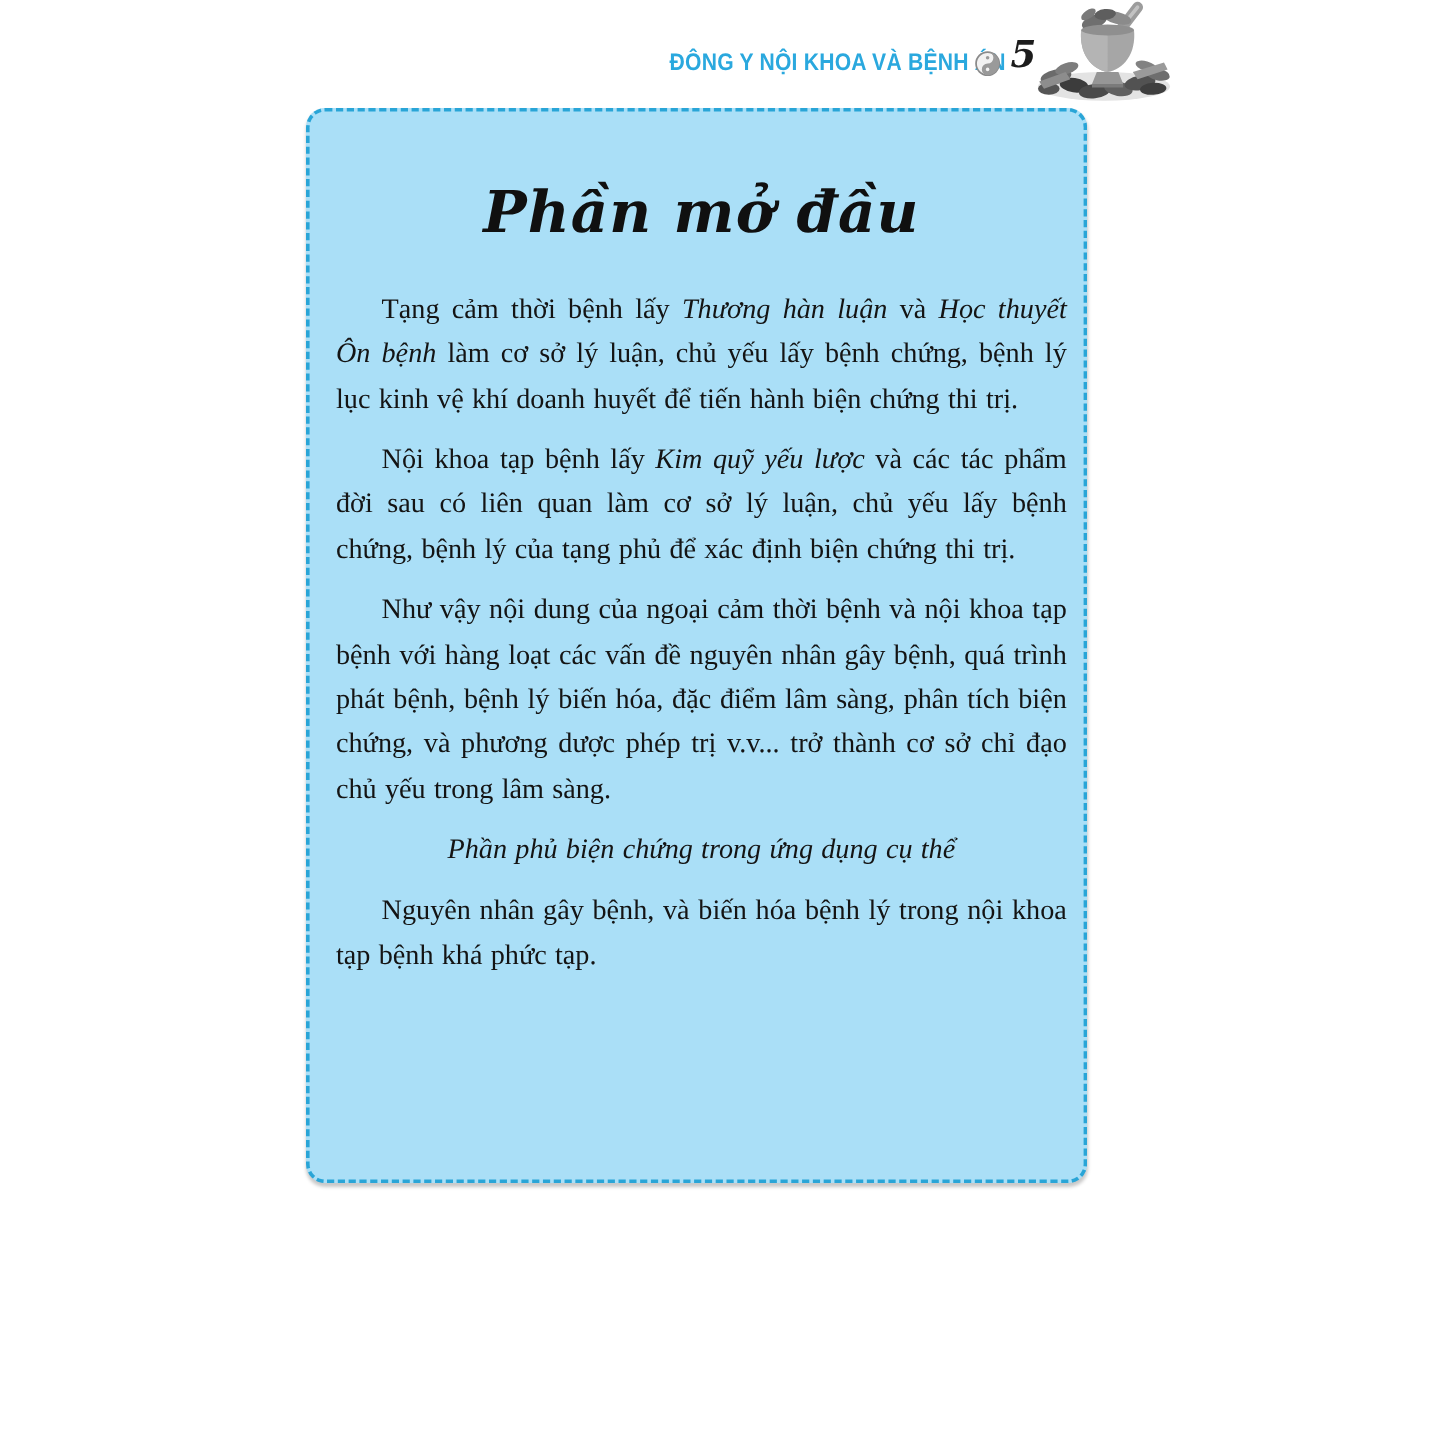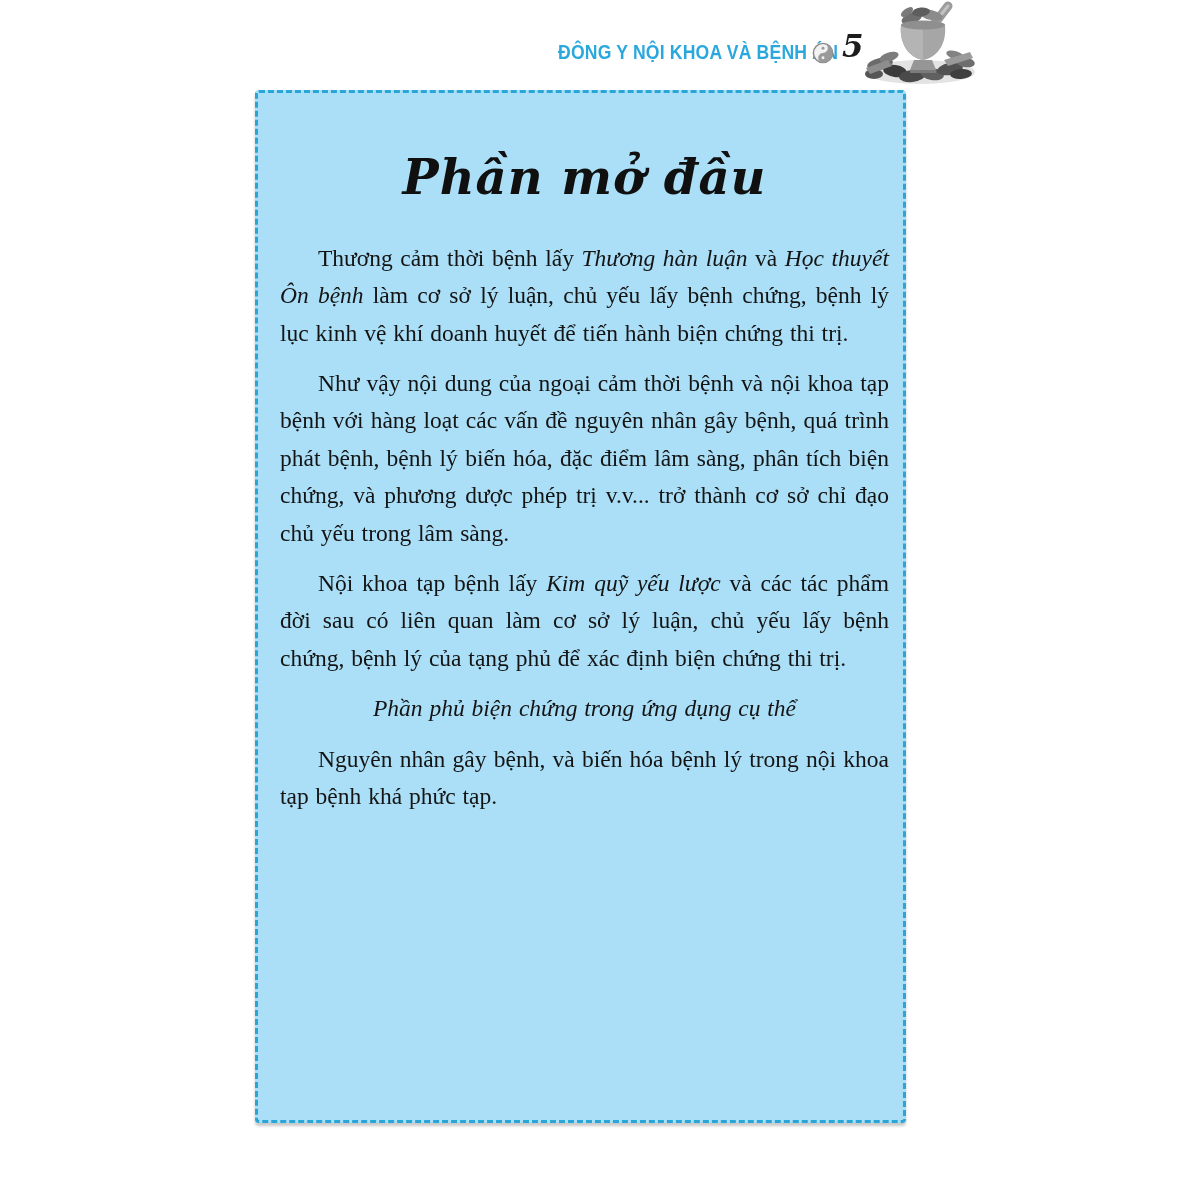--- a/index.html
+++ b/index.html
@@ -18,25 +18,25 @@
   .yinyang { position:absolute; left:812px; top:42px; width:22px; height:22px; }
   .page-number {
     position:absolute; left:842px; top:28px;
     font-family:"DejaVu Serif",serif; font-style:italic; font-weight:700;
     font-size:31px; color:#1c1c1c;
   }
   .mortar { position:absolute; left:862px; top:0; width:116px; height:88px; }
 
   
   .panel {
-    position:absolute; left:255px; top:90px; width:651px; height:1033px;
+    position:absolute; left:255px; top:90px; width:651px; height:896px;
     box-sizing:border-box;
     background:var(--panel-bg,#aadff7);
     border:3px dashed var(--accent,#29a5d7);
-    border-radius:4px;
+    border-radius:16px;
     box-shadow:0 3px 3px rgba(0,0,0,0.22);
     padding:58px 14px 0 22px;
   }
   .panel-title {
     margin:0 0 36px 0;
     text-align:center;
     font-family:"DejaVu Serif",serif;
     font-style:italic; font-weight:700;
     font-size:48px; line-height:1.1;
     color:#101010;
@@ -99,21 +99,21 @@
     <path d="M39 25 L83 25 C85 45 74 58 61 60 C48 58 37 45 39 25 Z" fill="#a6a6a6"></path>
     <path d="M39 25 L61 25 L61 60 C48 58 37 45 39 25 Z" fill="#b4b4b4"></path>
     <ellipse cx="61" cy="25" rx="22" ry="4.5" fill="#8f8f8f"></ellipse>
     <path d="M52 60 L70 60 L74 70 L48 70 Z" fill="#969696"></path>
     <path d="M48 70 L74 70 L74 73 L48 73 Z" fill="#7b7b7b"></path>
   </svg>
 
   <div class="panel">
     <h1 class="panel-title">Phần mở đầu</h1>
     <div class="body">
-        <p class="para body"><span>Thương cảm thời bệnh lấy </span><em>Thương hàn luận</em><span> và </span><em>Học thuyết Ôn bệnh</em><span> làm cơ sở lý luận, chủ yếu lấy bệnh chứng, bệnh lý lục kinh vệ khí doanh huyết để tiến hành biện chứng thi trị.</span></p>
+        <p class="para body"><span>Tạng cảm thời bệnh lấy </span><em>Thương hàn luận</em><span> và </span><em>Học thuyết Ôn bệnh</em><span> làm cơ sở lý luận, chủ yếu lấy bệnh chứng, bệnh lý lục kinh vệ khí doanh huyết để tiến hành biện chứng thi trị.</span></p>
+        <p class="para body"><span>Nội khoa tạp bệnh lấy </span><em>Kim quỹ yếu lược</em><span> và các tác phẩm đời sau có liên quan làm cơ sở lý luận, chủ yếu lấy bệnh chứng, bệnh lý của tạng phủ để xác định biện chứng thi trị.</span></p>
         <p class="para body"><span>Như vậy nội dung của ngoại cảm thời bệnh và nội khoa tạp bệnh với hàng loạt các vấn đề nguyên nhân gây bệnh, quá trình phát bệnh, bệnh lý biến hóa, đặc điểm lâm sàng, phân tích biện chứng, và phương dược phép trị v.v... trở thành cơ sở chỉ đạo chủ yếu trong lâm sàng.</span></p>
-        <p class="para body"><span>Nội khoa tạp bệnh lấy </span><em>Kim quỹ yếu lược</em><span> và các tác phẩm đời sau có liên quan làm cơ sở lý luận, chủ yếu lấy bệnh chứng, bệnh lý của tạng phủ để xác định biện chứng thi trị.</span></p>
         <p class="para center"><em>Phần phủ biện chứng trong ứng dụng cụ thể</em><br></p>
         <p class="para body"><span>Nguyên nhân gây bệnh, và biến hóa bệnh lý trong nội khoa tạp bệnh khá phức tạp.</span></p>
       </div>
   </div>
 
 </div>
 
 </body></html>

